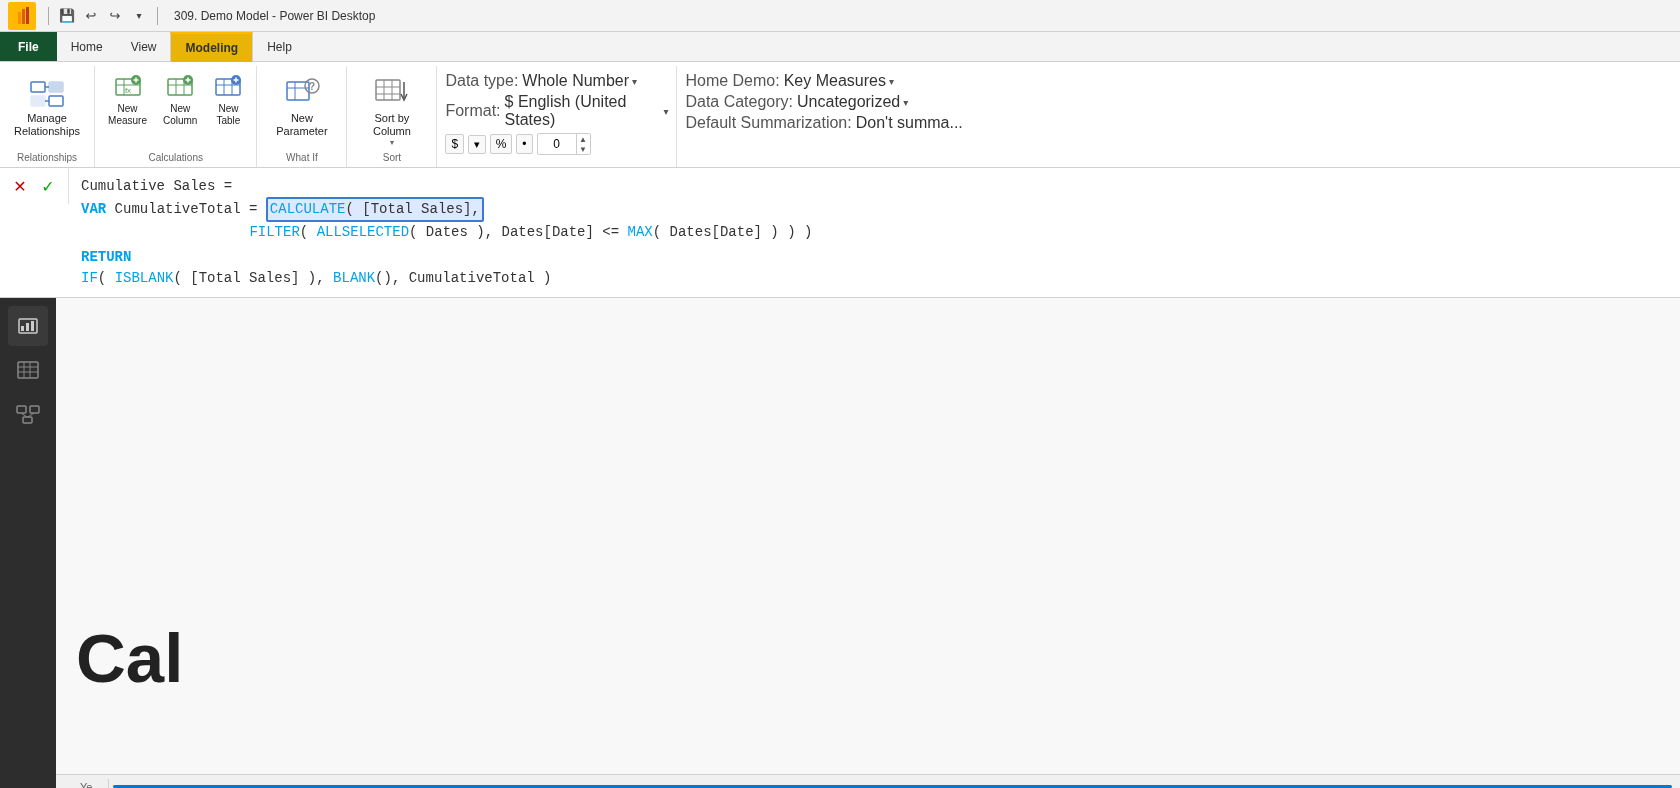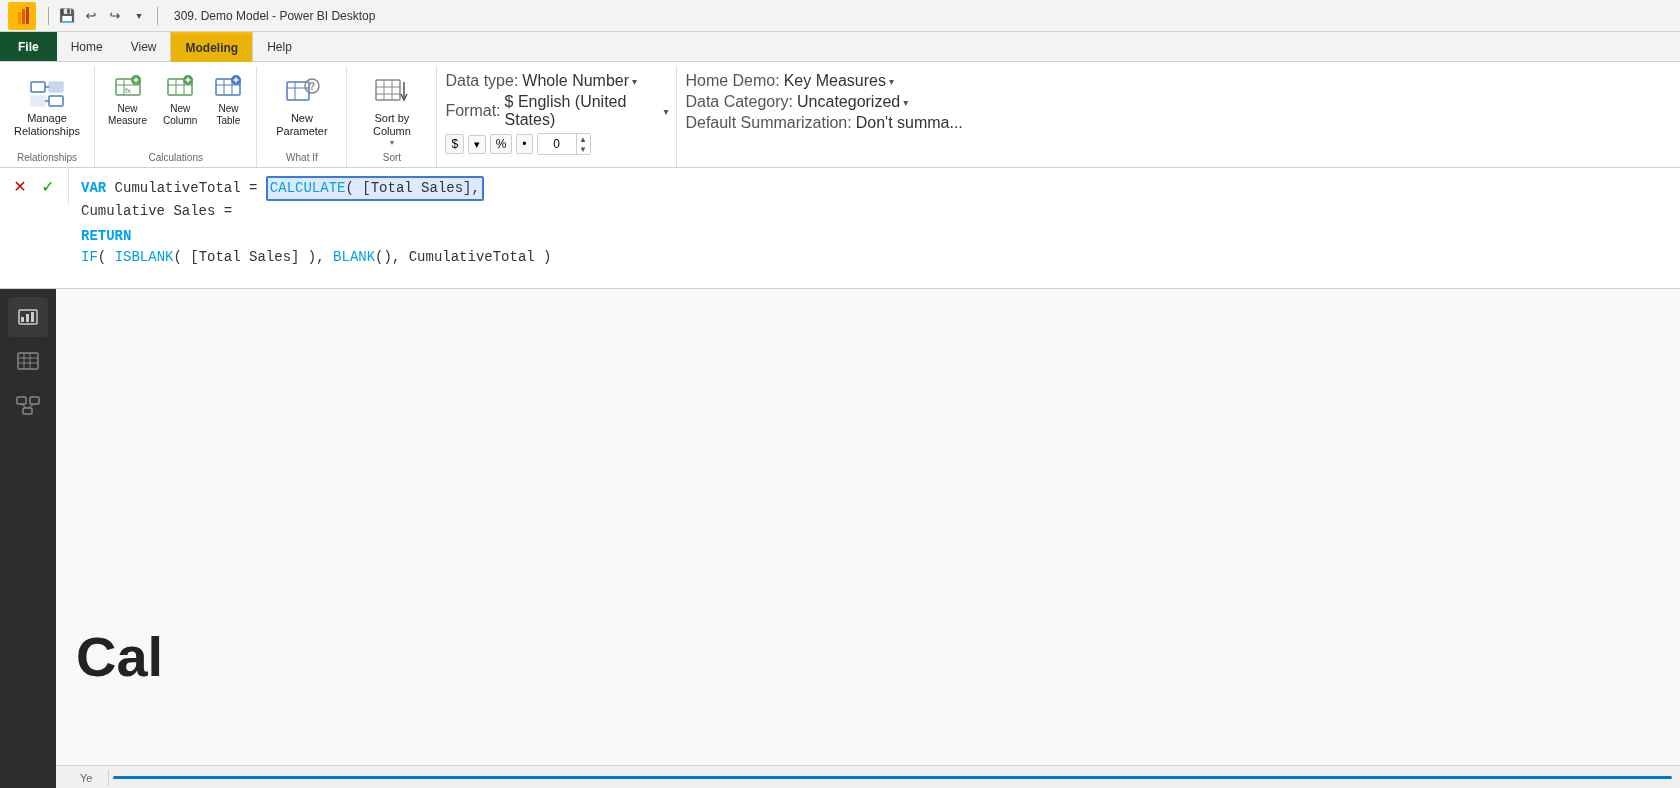--- a/index.html
+++ b/index.html
@@ -259,21 +259,21 @@
     .canvas-area {
       flex: 1;
       background: #f8f8f8;
       position: relative;
       overflow: hidden;
     }
     .canvas-label {
       position: absolute;
       left: 20px;
       bottom: 100px;
-      font-size: 56px;
+      font-size: 69px;
       font-weight: bold;
       color: #222;
     }
     .canvas-bottom-bar {
       position: absolute;
       bottom: 0;
       left: 0; right: 0;
       height: 24px;
       background: #f0f0f0;
       border-top: 1px solid #d0d0d0;
@@ -502,24 +502,28 @@
   </div>
 
 </div>
 
 <div class="formula-bar">
   <div class="formula-actions">
     <div class="formula-action-btn" style="color:#c00;">✕</div>
     <div class="formula-action-btn" style="color:#0a0;">✓</div>
   </div>
   <div class="formula-editor">
+    <span class="code-line"><span class="code-text">Cumulative Sales =</span></span>
     <span class="code-line">
       <span class="code-keyword">VAR</span><span class="code-text"> CumulativeTotal = </span><span class="code-highlight"><span class="code-function">CALCULATE</span><span class="code-text">( [Total Sales],</span></span>
     </span>
-    <span class="code-line"><span class="code-text">Cumulative Sales =</span></span>
+    <span class="code-line" style="padding-left:20px;">
+      <span class="code-text" style="padding-left:140px;display:inline-block;"></span>
+      <span class="code-function">FILTER</span><span class="code-text">( </span><span class="code-function">ALLSELECTED</span><span class="code-text">( Dates ), Dates[Date] &lt;= </span><span class="code-function">MAX</span><span class="code-text">( Dates[Date] ) ) )</span>
+    </span>
     <span class="code-line" style="margin-top:4px;">
       <span class="code-keyword">RETURN</span>
     </span>
     <span class="code-line">
       <span class="code-function">IF</span><span class="code-text">( </span><span class="code-function">ISBLANK</span><span class="code-text">( [Total Sales] ), </span><span class="code-function">BLANK</span><span class="code-text">(), CumulativeTotal )</span>
     </span>
   </div>
 </div>
 
 <div class="main-area">

